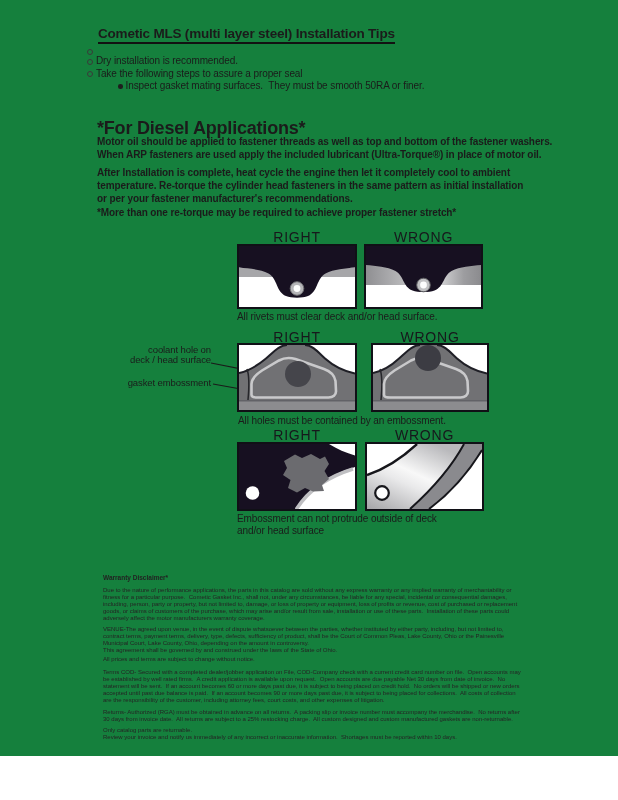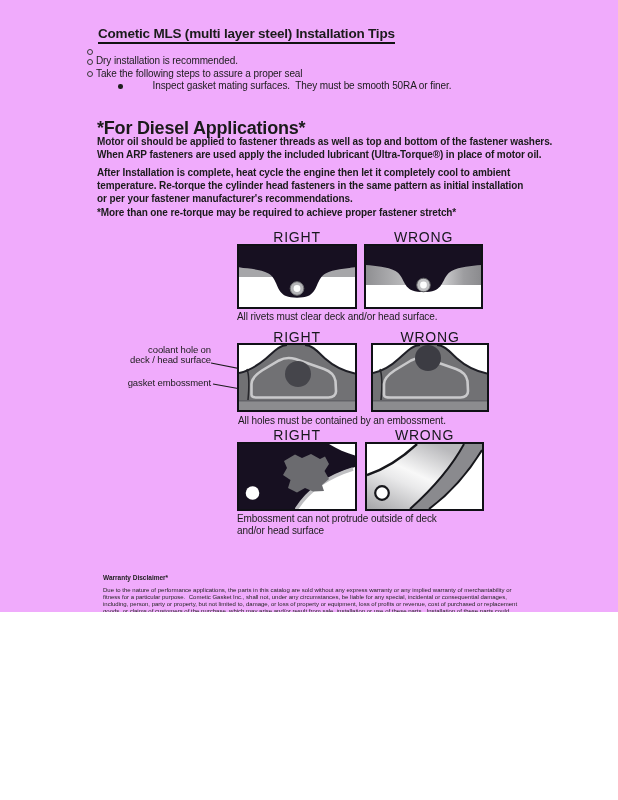--- a/index.html
+++ b/index.html
@@ -1,29 +1,29 @@
 <!DOCTYPE html>
 <html><head>
 <meta charset="utf-8">
 <style>
   html,body { margin:0; padding:0; background:#ffffff; }
   .page {
-    position:relative; width:618px; height:612px; background:#f0abfc;
+    position:relative; width:618px; height:756px; background:#15803d;
     font-family:"Liberation Sans", sans-serif; color:#1b1b1b; overflow:hidden;
   }
 
   .doc-title {
     position:absolute; left:98px; top:26px;
     font-size:13.5px; font-weight:bold; letter-spacing:-0.2px;
     border-bottom:2px solid #121212; padding-bottom:1px; white-space:pre;
   }
 
   .bullets { position:absolute; left:87px; top:45px; }
   .b-row { display:flex; align-items:flex-start; font-size:10px; line-height:12.8px; letter-spacing:-0.1px; white-space:pre; }
-  .b-row.sub { margin-left:31px;gap:27px; }
+  .b-row.sub { margin-left:31px; }
   .marker { flex:0 0 auto; width:4px; height:4px; border-radius:50%; margin:3.8px 3px 0 0; }
   .marker.hollow { border:1px solid #3a3a3a; }
   .marker.solid { background:#1e1e1e; width:4.5px; height:4.5px; }
 
   .h-diesel { position:absolute; left:97px; top:118px; font-size:18px; font-weight:bold; letter-spacing:-0.2px; white-space:pre; }
   .body-text { position:absolute; font-size:10px; line-height:12.9px; letter-spacing:-0.1px; white-space:pre;font-weight:bold; }
 
   .dlabel { position:absolute; font-size:14px; letter-spacing:0.8px; color:#17171c; text-align:center; white-space:pre; }
   .dbox { position:absolute; border:2px solid #101016; background:#fff; overflow:hidden; }
   .dbox svg { display:block; }

